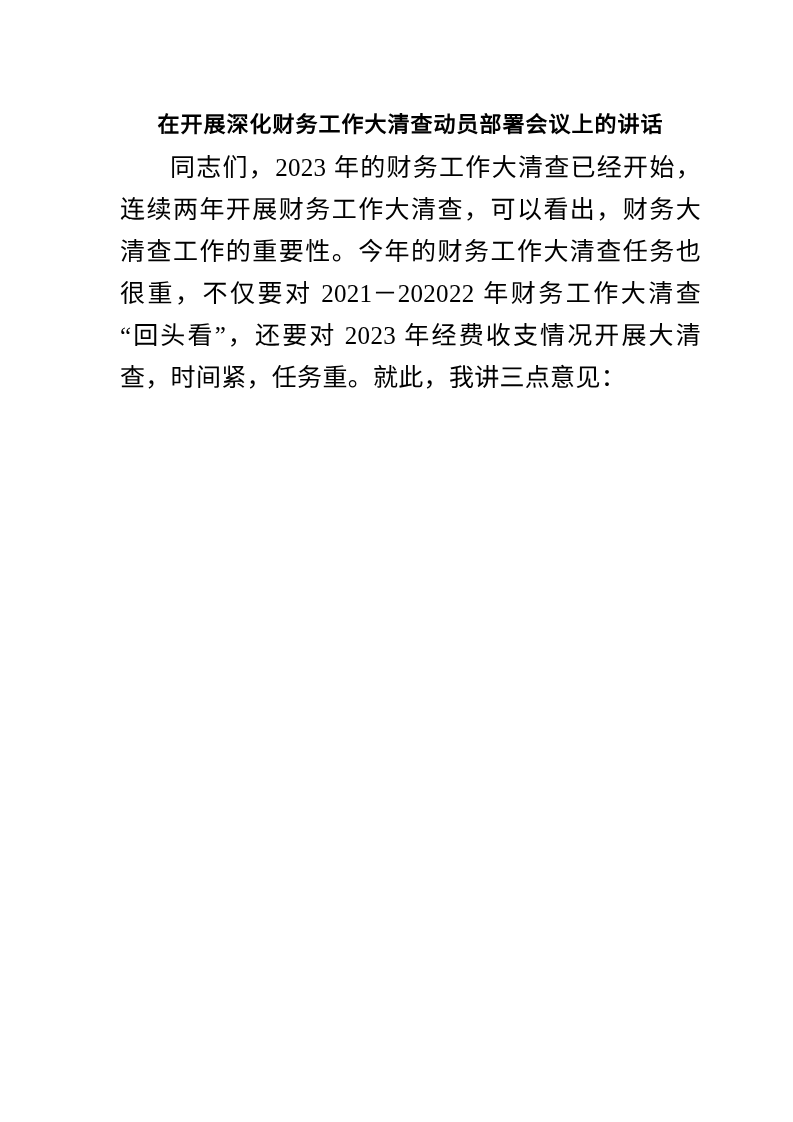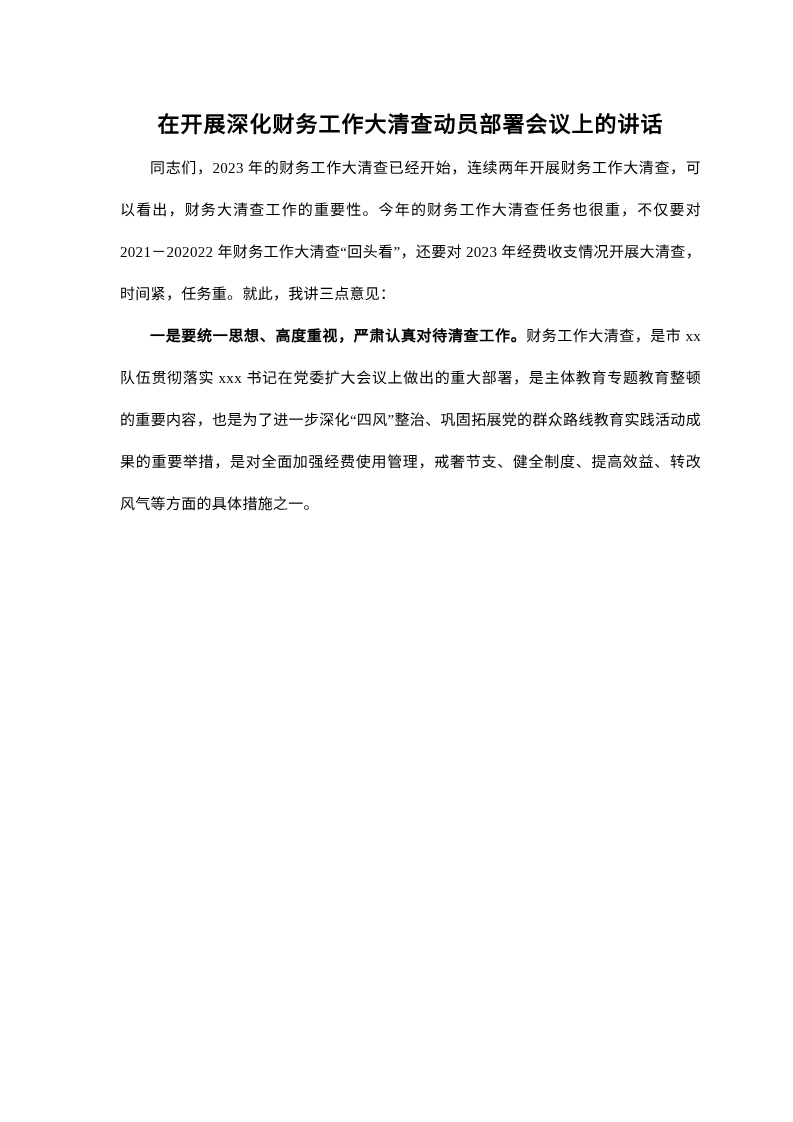--- a/index.html
+++ b/index.html
@@ -25,37 +25,36 @@
     font-size: 22px;
     font-weight: 700;
     line-height: 44px;
     text-align: center;
     letter-spacing: 1px;
     color: #000000;
   }
   .para {
     margin: 0;
     font-family: "Liberation Serif", "DejaVu Serif", serif;
-    font-size: 15px;
+    font-size: 25px;
     line-height: 42px;
     text-align: justify;
     text-indent: 2em;
     letter-spacing: 0.3px;
     color: #000000;
   }
   .para .lead {
     font-family: "Liberation Sans", "DejaVu Sans", sans-serif;
     font-weight: 700;
     letter-spacing: 0.5px;
   }
 </style>
 </head>
 <body>
 
 <div class="page">
   <h1 class="doc-title">在开展深化财务工作大清查动员部署会议上的讲话</h1>
 
   <p class="para"><span>同志们，2023 年的财务工作大清查已经开始，连续两年开展财务工作大清查，可以看出，财务大清查工作的重要性。今年的财务工作大清查任务也很重，不仅要对 2021－202022 年财务工作大清查“回头看”，还要对 2023 年经费收支情况开展大清查，时间紧，任务重。就此，我讲三点意见：</span></p>
 
-  <p class="para"><strong class="lead">一是要统一思想、高度重视，严肃认真对待清查工作。</strong><span>财务工作大清查，是市 xx 队伍贯彻落实 xxx 书记在党委扩大会议上做出的重大部署，是主体教育专题教育整顿的重要内容，也是为了进一步深化“四风”整治、巩固拓展党的群众路线教育实践活动成果的重要举措，是对全面加强经费使用管理，戒奢节支、健全制度、提高效益、转改风气等方面的具体措施之一。</span></p>
 
 
 </div>
 
 </body></html>

